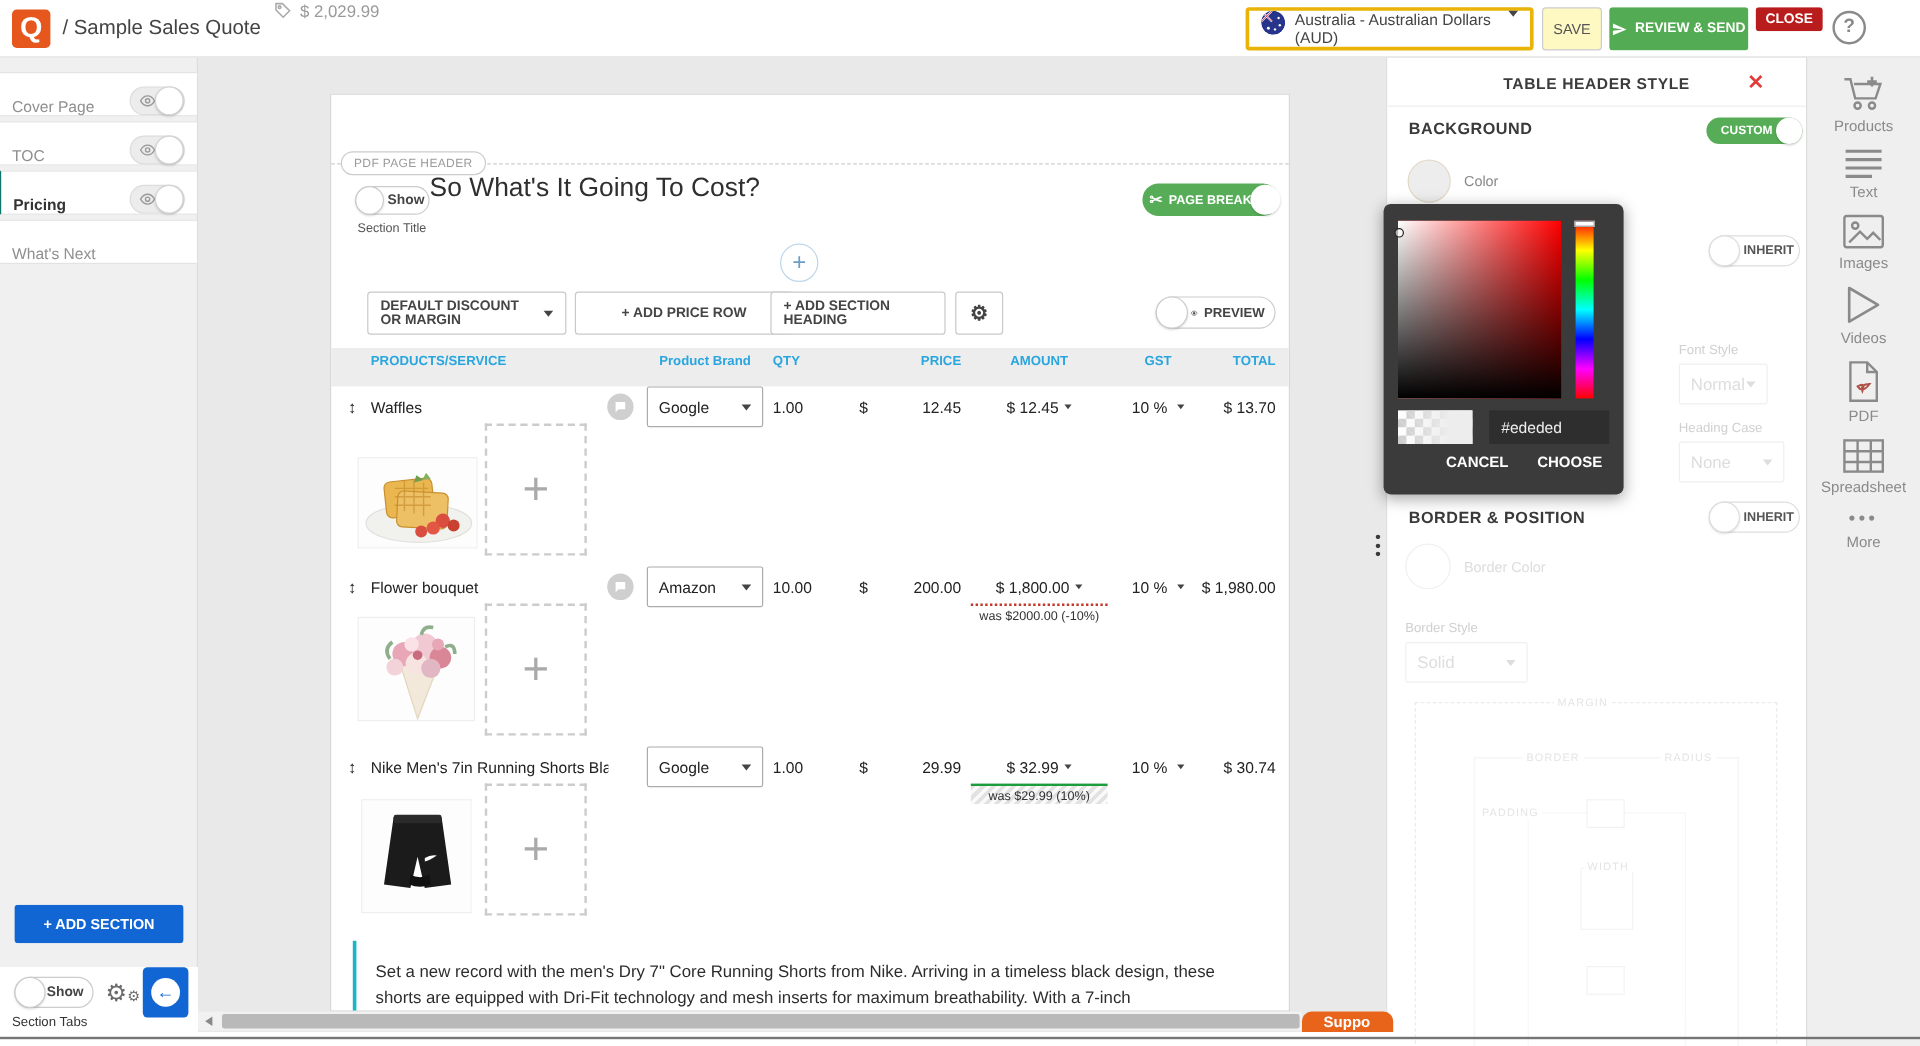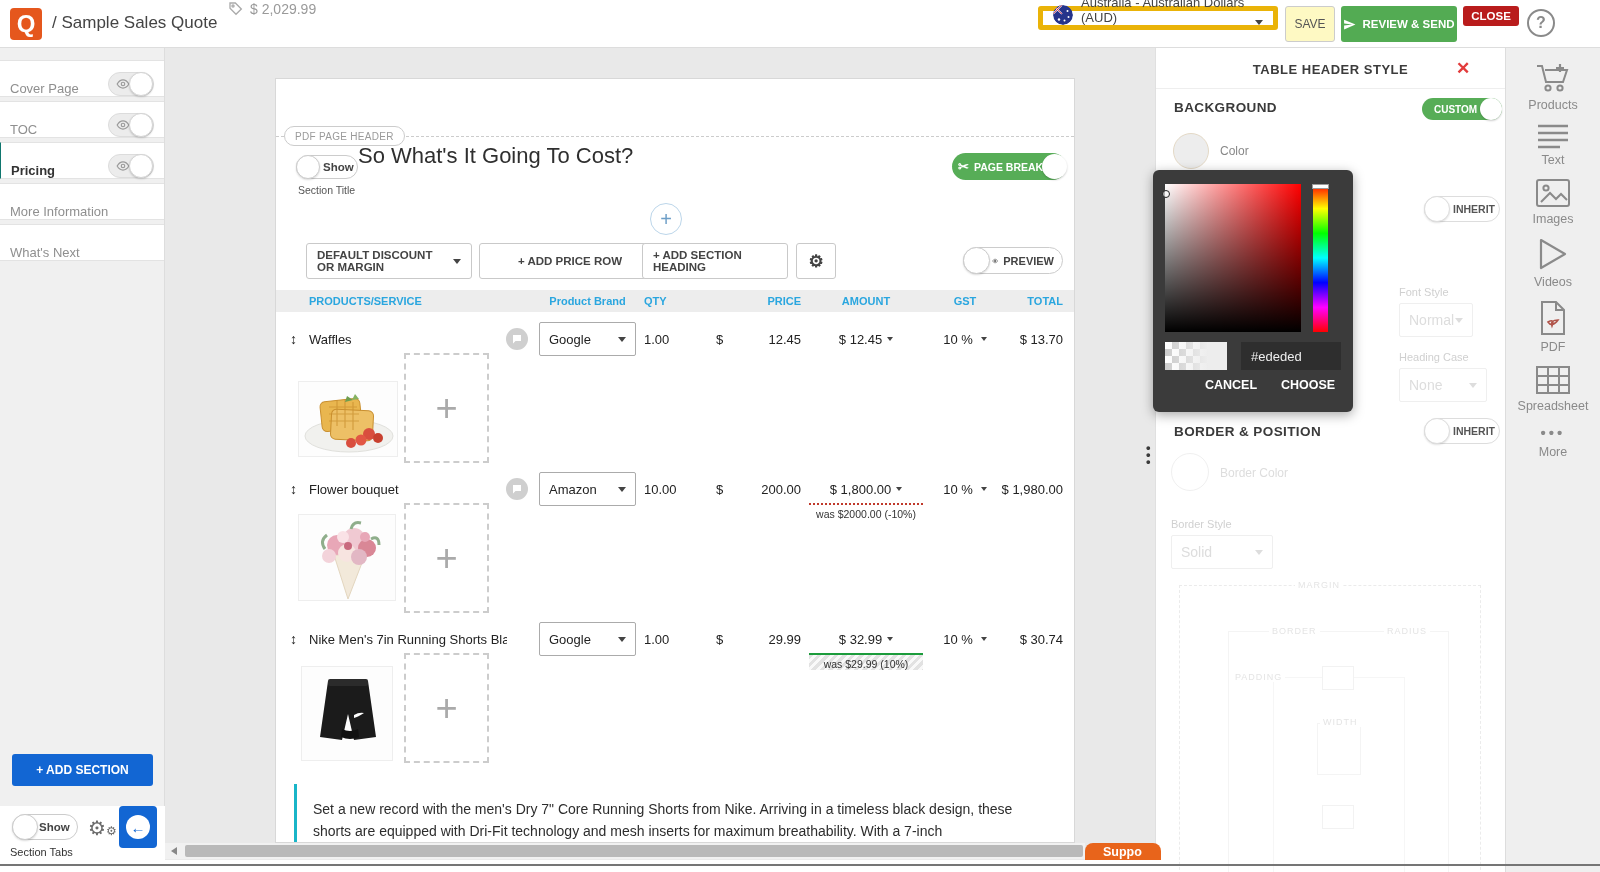--- a/index.html
+++ b/index.html
@@ -8,22 +8,22 @@
 
   
   .topbar{position:absolute;left:0;top:0;width:1600px;height:48px;background:#fff;
     border-bottom:1px solid #ddd;z-index:40}
   .logo{position:absolute;left:10px;top:8px;width:32px;height:32px;border-radius:4px;
     background:#e5571d;color:#fff;font-weight:bold;font-size:24px;display:flex;
     align-items:center;justify-content:center}
   .doc-title{position:absolute;left:52px;top:13px;font-size:17px;color:#444}
   .price-tag{position:absolute;left:228px;top:1px;font-size:14px;color:#9a9a9a;
     display:flex;align-items:flex-end;gap:6px}
-  .cur-select{position:absolute;left:1038px;top:6px;width:240px;height:24px;border:5px solid #eab308;
-    border-radius:3px;background:#fff;display:flex;align-items:flex-end;gap:8px;padding:0 10px;
+  .cur-select{position:absolute;left:1038px;top:6px;width:240px;height:36px;border:3px solid #eab308;
+    border-radius:3px;background:#fff;display:flex;align-items:flex-start;gap:8px;padding:0 10px;
     font-size:13px;color:#444;cursor:pointer}
   .flag{width:20px;height:20px;border-radius:50%;overflow:hidden;flex:none}
   .btn{display:flex;align-items:center;justify-content:center;gap:6px;border-radius:3px;
     font-weight:bold;cursor:pointer;border:1px solid transparent}
   .btn-save{position:absolute;left:1285px;top:6px;width:50px;height:36px;background:#fef9c3;
     border-color:#ccc;color:#555;font-size:12px;font-weight:normal}
   .btn-send{position:absolute;left:1341px;top:6px;width:116px;height:36px;background:#53ab53;
     color:#fff;font-size:11.5px}
   .btn-close{position:absolute;left:1463px;top:6px;width:56px;height:20px;background:#b91c1c;
     color:#fff;font-size:11.5px}
@@ -78,21 +78,21 @@
     justify-content:center;gap:6px;padding:0 10px;cursor:pointer}
   .previewpill{position:absolute;left:687px;top:168px;width:100px;height:27px;border:1px solid #ccc;
     border-radius:14px;background:#fff;display:flex;align-items:center;gap:5px;
     padding:0 8px 0 28px;font-size:11px;font-weight:bold;color:#444;position:absolute}
   .previewpill .knob{position:absolute;left:-1px;top:-1px;width:27px;height:27px;border-radius:50%;
     background:#fff;border:1px solid #ccc;box-shadow:0 1px 2px rgba(0,0,0,.15)}
   .tri{width:0;height:0;border-left:4px solid transparent;border-right:4px solid transparent;
     border-top:5px solid #444;display:inline-block}
   .tri.sm{border-left-width:3.5px;border-right-width:3.5px;border-top-width:4.5px}
 
-  .thead{position:absolute;left:0;right:0;top:211px;height:22px;background:#ededed}
+  .thead{position:absolute;left:0;right:0;top:211px;height:32px;background:#ededed}
   .thead span{position:absolute;top:5px;font-size:11px;font-weight:bold;color:#2aa6df}
   .row{position:absolute;left:0;right:0;height:36px}
   .cell{position:absolute;top:0;height:36px;display:flex;align-items:center;font-size:13px;color:#222}
   .c-handle{left:14px}.c-name{left:33px;width:198px;overflow:hidden;white-space:nowrap}
   .c-bubble{left:230px}.c-brand{left:263px}.c-qty{left:368px}.c-cur{left:440px}
   .c-price{left:450px;width:75px;justify-content:flex-end}
   .c-amount{left:533px;width:114px;justify-content:center;gap:5px}
   .c-gst{left:652px;width:74px;justify-content:center;gap:8px}
   .c-total{left:705px;width:82px;justify-content:flex-end}
   .h-name{left:33px}.h-brand{left:263px;width:97px;text-align:center}.h-qty{left:368px}
@@ -262,23 +262,20 @@
     <span>Pricing</span>
     <span class="eyetog">
       <svg class="eye-svg" width="14" height="14" viewBox="0 0 24 24" fill="none" stroke="#9a9a9a" stroke-width="2">
           <path d="M2 12s4-7 10-7 10 7 10 7-4 7-10 7-10-7-10-7z"></path>
           <circle cx="12" cy="12" r="3"></circle>
         </svg>
       <span class="knob"></span>
     </span>
   </div>
   <div class="side-item">
-    <span>More Information</span>
-  </div>
-  <div class="side-item">
     <span>What's Next</span>
   </div>
   <div class="btn btn-addsection">
       <span>+ ADD SECTION</span>
     </div>
 </div>
 
 <div class="bottom-left">
   <div class="showpill" style="position:absolute;left:12px;top:8px;width:66px">
     <span class="knob"></span>

